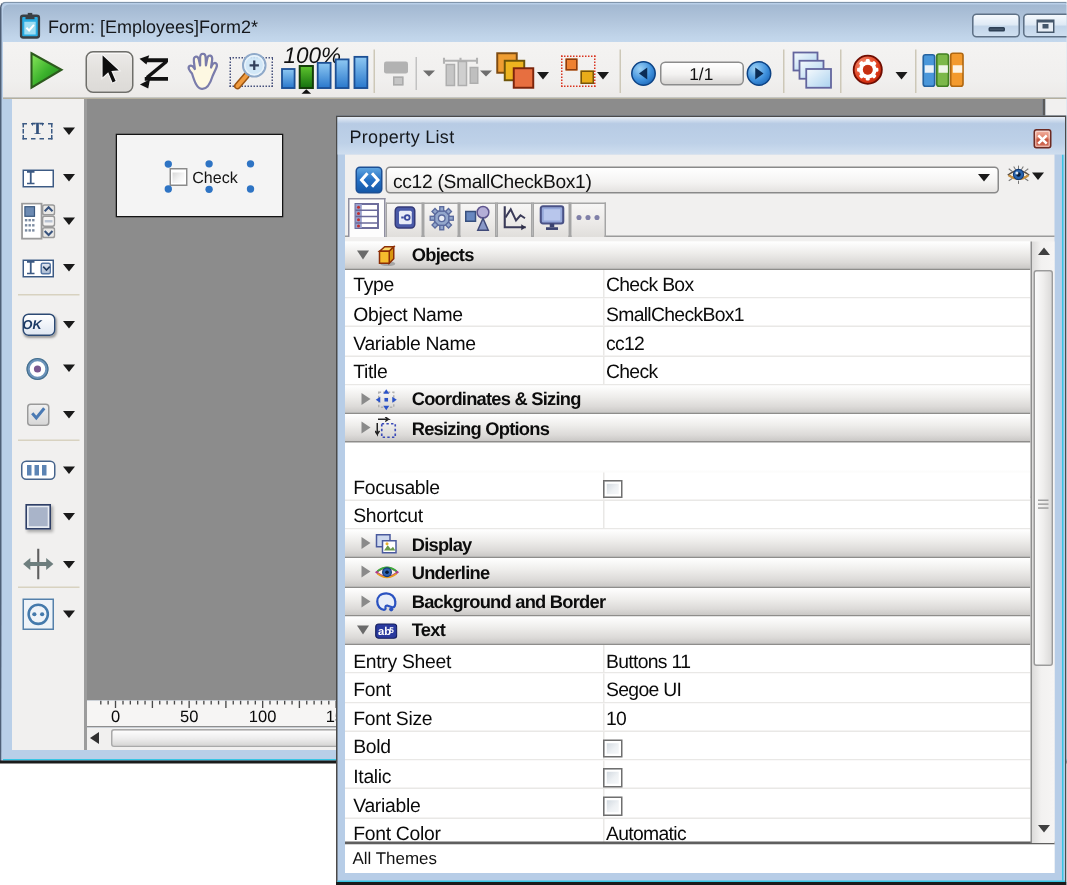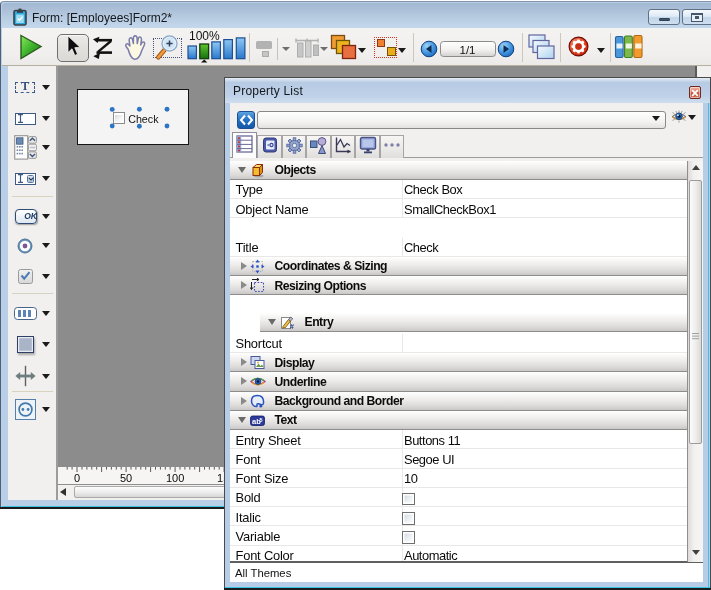--- a/index.html
+++ b/index.html
@@ -146,21 +146,21 @@
 
   <div class="abs" style="left:152.5px; top:38px; width:29px; height:19.8px; border:1.5px dotted #46507c;"></div>
   <svg class="abs" style="left:152px; top:33px;" width="30" height="28" viewBox="0 0 30 28">
     <path d="M12.3 17.3 L6.3 24.3" stroke="#9c5512" stroke-width="4.6" stroke-linecap="round"></path>
     <path d="M12.3 17.3 L6.3 24.3" stroke="#f09b3e" stroke-width="2.6" stroke-linecap="round"></path>
     <circle cx="17.5" cy="10.5" r="7.5" fill="#cde5f7" fill-opacity="0.9" stroke="#8fa9c9" stroke-width="1.4"></circle>
     <circle cx="17.5" cy="10.5" r="6.3" fill="none" stroke="#e8f3fb" stroke-width="1"></circle>
     <path d="M17.5 7.4 V13.6 M14.4 10.5 H20.6" stroke="#32405c" stroke-width="1.5"></path>
   </svg>
 
-  <div class="abs" style="left:189px; top:28.5px; font-size:12px; color:#101010;">100%</div>
+  <div class="abs" style="left:189px; top:28.5px; font-size:15px; color:#101010;font-style:italic;">100%</div>
   <svg class="abs" style="left:186px; top:36px;" width="62" height="27" viewBox="0 0 62 27">
     <defs>
       <linearGradient id="bb" x1="0" y1="0" x2="0" y2="1">
         <stop offset="0" stop-color="#8ec8f2"></stop>
           <stop offset="1" stop-color="#2a78cc"></stop>
       </linearGradient>
       <linearGradient id="gb" x1="0" y1="0" x2="0" y2="1">
         <stop offset="0" stop-color="#5fc42e"></stop>
           <stop offset="1" stop-color="#14700e"></stop>
       </linearGradient>
@@ -318,21 +318,21 @@
   <div class="abs" style="left:15px; top:172.5px; width:20.5px; height:12px; border:1.2px solid #3c5a84; background:#fff;"></div>
   <svg class="abs" style="left:16.5px; top:174px;" width="7" height="9" viewBox="0 0 7 9">
       <path d="M1 0.6 H6 M3.5 0.6 V8.4 M1 8.4 H6" stroke="#3c5a84" stroke-width="1.2" fill="none"></path>
     </svg>
   <div class="abs" style="left:26.5px; top:174.5px; width:7.5px; height:8px; background:linear-gradient(180deg,#dfe5ee,#aebdd4); border:1px solid #5878a4; border-radius:1.5px;"></div>
   <svg class="abs" style="left:27.5px; top:177px;" width="6" height="4" viewBox="0 0 6 4">
       <path d="M0.8 0.8 L3 3 L5.2 0.8" stroke="#223c60" stroke-width="1.1" fill="none"></path>
     </svg>
 
   <div class="abs" style="left:15px; top:208.5px; width:21.5px; height:15px; border:1.5px solid #2c4a74; border-radius:4px; background:linear-gradient(180deg,#ffffff,#dfe7f2); box-shadow:0.5px 1px 1.5px rgba(0,0,0,0.35);"></div>
-  <div class="abs" style="left:15px; top:211px; width:31px; text-align:center; font-size:8.5px; font-weight:bold; color:#1c3a64;font-style:italic;">OK</div>
+  <div class="abs" style="left:15px; top:211px; width:31px; text-align:left; font-size:8.5px; font-weight:bold; color:#1c3a64;font-style:italic;">OK</div>
 
   <svg class="abs" style="left:17px; top:238px;" width="16" height="16" viewBox="0 0 16 16">
     <circle cx="8" cy="8" r="6.2" fill="#ffffff" stroke="#6b93ba" stroke-width="2"></circle>
     <circle cx="8" cy="8" r="7" fill="none" stroke="#46708f" stroke-width="0.8"></circle>
     <circle cx="8" cy="8" r="2.4" fill="#7a5890"></circle>
   </svg>
 
   <div class="abs" style="left:17.5px; top:268.5px; width:15.5px; height:15px; border:1.2px solid #9a9a9a; border-radius:2.5px; background:linear-gradient(180deg,#f0f0f0,#d8d8d8);"></div>
   <svg class="abs" style="left:20px; top:271px;" width="11" height="10" viewBox="0 0 11 10">
       <path d="M1.5 4.5 L4.2 7.6 L9.5 1.2" stroke="#4a7ab4" stroke-width="2" fill="none"></path>
@@ -380,20 +380,21 @@
     
     <div class="abs" style="left:13px; top:34px; width:18px; height:17.5px; border-radius:3px; border:1px solid #1c4f94;
         background:linear-gradient(180deg,#5ea4e0 0%,#2470c4 50%,#1558a8 100%);"></div>
     <svg class="abs" style="left:14.5px; top:37px;" width="15" height="12" viewBox="0 0 15 12">
       <path d="M6 1.5 L2 6 L6 10.5" stroke="#ffffff" stroke-width="2" fill="none"></path>
       <path d="M9 1.5 L13 6 L9 10.5" stroke="#ffffff" stroke-width="2" fill="none"></path>
     </svg>
     
     <div class="abs" style="left:33px; top:34px; width:408.5px; height:17.5px; border:1.2px solid #898989; border-radius:3px;
         background:linear-gradient(180deg,#ffffff 0%,#f4f3f2 60%,#e4e2e0 100%);"></div>
+    <div class="abs" style="left:38px; top:36.2px; font-size:12.8px; letter-spacing:-0.2px; color:#111;">cc12 (SmallCheckBox1)</div>
     <div class="ddt" style="left:428px; top:38.5px; border-left-width:4.5px; border-right-width:4.5px; border-top-width:5px;"></div>
     
     <svg class="abs" style="left:446px; top:31px;" width="18" height="17" viewBox="0 0 18 17">
       <g stroke="#6a6a6a" stroke-width="0.7" opacity="0.9">
         <path d="M2.5 4.5 L4.8 6.3"></path>
           <path d="M5.8 3 L7.2 5.4"></path>
           <path d="M9 2.4 L9 5"></path>
           <path d="M12.2 3 L10.8 5.4"></path>
           <path d="M15.5 4.5 L13.2 6.3"></path>
         <path d="M2.5 12.5 L4.8 11"></path>
@@ -491,20 +492,25 @@
       <div class="row" style="top:19.25px;">
           <i></i>
           <em>Type</em>
           <s>Check Box</s>
         </div>
       <div class="row" style="top:38.5px;">
           <i></i>
           <em>Object Name</em>
           <s>SmallCheckBox1</s>
         </div>
+      <div class="row" style="top:57.75px;">
+          <i></i>
+          <em>Variable Name</em>
+          <s>cc12</s>
+        </div>
       <div class="row" style="top:77px;">
           <i></i>
           <em>Title</em>
           <s>Check</s>
         </div>
 
       <div class="hdr" style="top:96.25px;">
         <div class="col"></div>
         <svg class="hic" width="15" height="15" viewBox="0 0 15 15">
           <rect x="2.5" y="2.5" width="10" height="10" fill="none" stroke="#b0b0b0" stroke-width="1" stroke-dasharray="1.6 1.4"></rect>
@@ -533,20 +539,25 @@
         <div class="exp"></div>
         <svg class="hic" width="15" height="15" viewBox="0 0 15 15">
           <rect x="1.5" y="2.5" width="9" height="11" fill="#ffffff" stroke="#8a8a8a" stroke-width="1"></rect>
           <path d="M3 11.5 L8.5 4.5 L10.5 6 L5.5 12.5 L2.8 13 Z" fill="#f2c24a" stroke="#7a5a10" stroke-width="0.9"></path>
           <path d="M8.5 4.5 L10.8 2 L12.8 3.8 L10.5 6 Z" fill="#b8b8c8" stroke="#60606e" stroke-width="0.9"></path>
           <text x="10" y="13.5" font-size="7" font-weight="bold" fill="#203880" font-family="Liberation Sans">#</text>
         </svg>
         <b>Entry</b>
       </div>
 
+      <div class="row" style="top:154px;">
+          <i></i>
+          <em>Focusable</em>
+          <span class="cb" style="top:5.1px;"></span>
+        </div>
       <div class="row" style="top:173.25px;">
           <i></i>
           <em>Shortcut</em>
         </div>
 
       <div class="hdr" style="top:192.5px;">
         <div class="col"></div>
         <svg class="hic" width="15" height="15" viewBox="0 0 15 15">
           <rect x="1" y="1.5" width="9" height="8" fill="#cdd8ee" stroke="#4a5a9e" stroke-width="1"></rect>
           <rect x="5" y="5.5" width="9" height="8" fill="#ffffff" stroke="#4a5a9e" stroke-width="1"></rect>

